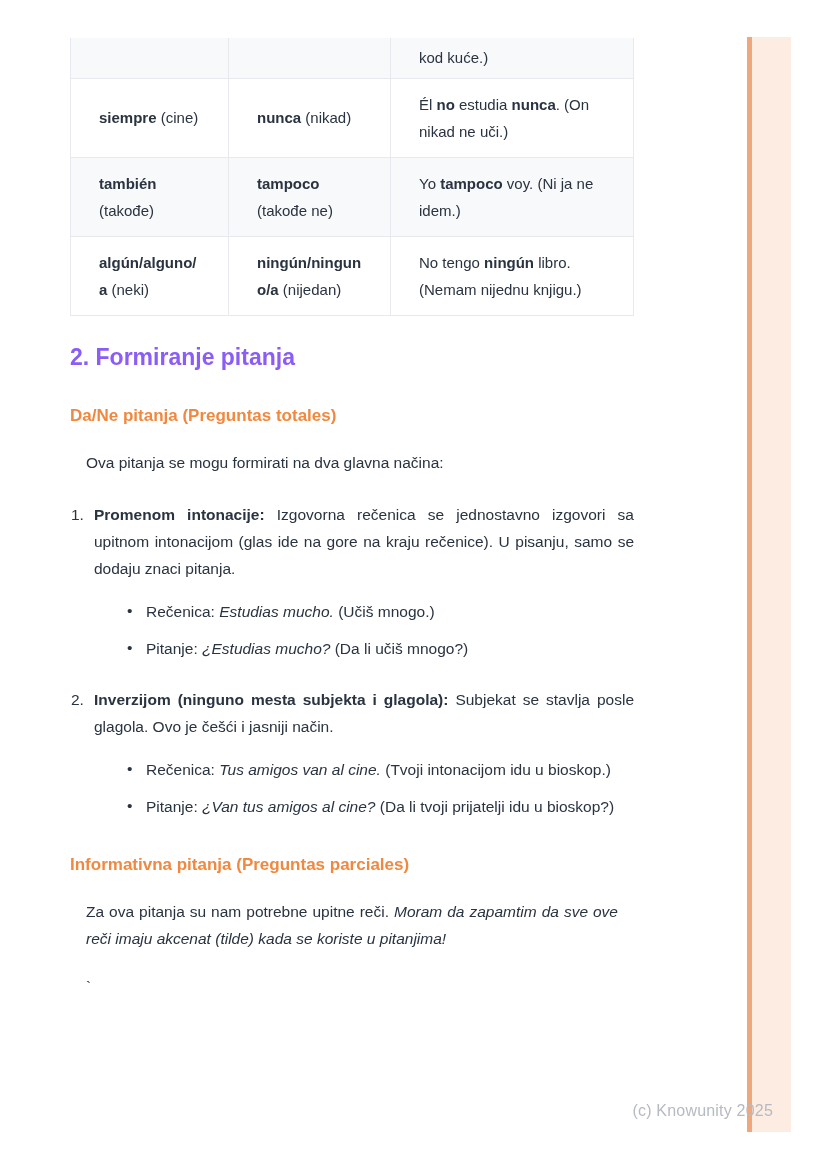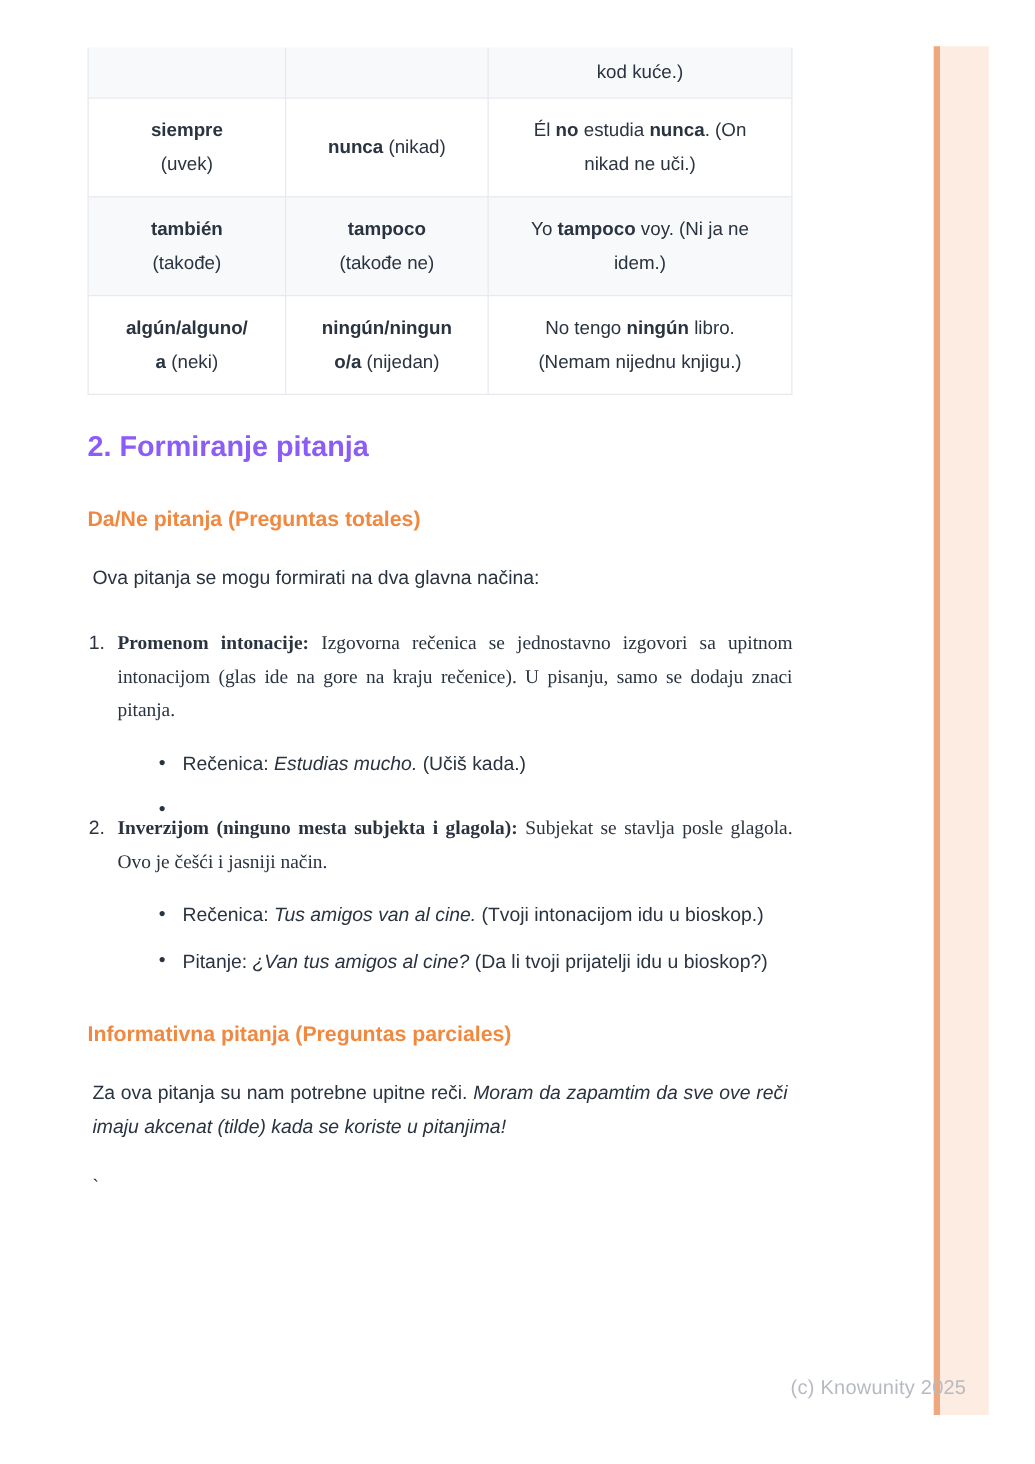--- a/index.html
+++ b/index.html
@@ -19,43 +19,43 @@
   }
   .content {
     position:absolute; left:70px; top:38px; width:564px; z-index:2;
   }
   table { width:100%; border-collapse:collapse; table-layout:fixed; }
   col.c1 { width:158px; } col.c2 { width:162px; }
   td {
     border:1px solid #e7e9ee;
     padding:12px 28px;
     font-size:15px; line-height:27px;
-    vertical-align:middle; text-align:center;
+    vertical-align:middle; text-align:left;
     word-wrap:break-word;
   }
   tr.shaded td { background:#f8f9fb; }
   tr.partial { height:40px; }
   tr.partial td { padding-top:5px; padding-bottom:5px; border-top:none; }
   .b { font-weight:700; }
   .i { font-style:italic; }
   h2 {
     color:#8b5cf6; font-size:23px; line-height:28px;
     font-weight:700; margin:27px 0 0;
   }
   h3 {
     color:#f0883f; font-size:17px; line-height:24px;
     font-weight:700; margin:33px 0 0;
   }
-  p.body { font-size:15.5px; line-height:27px; margin:21px 4px 0; }
+  p.body { font-size:15.5px; line-height:27px; margin:21px 16px 0; }
   .just { text-align:justify; }
   .olist { margin-top:25px; }
   .list-item { position:relative; padding-left:24px; margin-top:24px; }
   .list-item:first-child { margin-top:0; }
   .num { position:absolute; left:1px; top:0; line-height:27px; font-size:15.5px; }
-  .lead { font-size:15.5px; line-height:27px; text-align:justify;font-family:Liberation Serif, serif; }
+  .lead { font-size:15.5px; line-height:27px; text-align:justify; }
   ul.bullets { list-style:none; margin:16px 0 0; padding:0; }
   ul.bullets li {
     position:relative; padding-left:52px;
     font-size:15.5px; line-height:27px; margin-top:10px;
   }
   li .dot { position:absolute; left:33px; top:-1px; }
   .stray { margin-top:17px; }
   .footer {
     position:absolute; top:1102px; right:55px;
     font-size:16px; letter-spacing:0.2px;
@@ -75,21 +75,21 @@
         <col class="c2">
         <col>
       </colgroup>
     <tbody>
         <tr class="shaded partial">
           <td></td>
           <td></td>
           <td><span>kod kuće.)</span></td>
         </tr>
         <tr>
-          <td><span class="b">siempre</span><span> (uvek)</span></td>
+          <td><span class="b">siempre</span><span> (cine)</span></td>
           <td><span class="b">nunca</span><span> (nikad)</span></td>
           <td><span>Él </span><span class="b">no</span><span> estudia </span><span class="b">nunca</span><span>. (On nikad ne uči.)</span></td>
         </tr>
         <tr class="shaded">
           <td><span class="b">también</span><span> (takođe)</span></td>
           <td><span class="b">tampoco</span><span> (takođe ne)</span></td>
           <td><span>Yo </span><span class="b">tampoco</span><span> voy. (Ni ja ne idem.)</span></td>
         </tr>
         <tr>
           <td><span class="b">algún/alguno/a</span><span> (neki)</span></td>
@@ -103,22 +103,22 @@
 
   <h3>Da/Ne pitanja (Preguntas totales)</h3>
 
   <p class="body just">Ova pitanja se mogu formirati na dva glavna načina:</p>
 
   <div class="olist">
       <div class="list-item">
         <span class="num">1.</span>
         <div class="lead"><span class="b">Promenom intonacije:</span><span> Izgovorna rečenica se jednostavno izgovori sa upitnom intonacijom (glas ide na gore na kraju rečenice). U pisanju, samo se dodaju znaci pitanja.</span></div>
         <ul class="bullets">
-          <li><span class="dot">•</span><span><span>Rečenica: </span><span class="i">Estudias mucho.</span><span> (Učiš kada.)</span></span></li>
-          <li><span class="dot">•</span></li>
+          <li><span class="dot">•</span><span><span>Rečenica: </span><span class="i">Estudias mucho.</span><span> (Učiš mnogo.)</span></span></li>
+          <li><span class="dot">•</span><span><span>Pitanje: </span><span class="i">¿Estudias mucho?</span><span> (Da li učiš mnogo?)</span></span></li>
         </ul>
       </div>
       <div class="list-item">
         <span class="num">2.</span>
         <div class="lead"><span class="b">Inverzijom (ninguno mesta subjekta i glagola):</span><span> Subjekat se stavlja posle glagola. Ovo je češći i jasniji način.</span></div>
         <ul class="bullets">
           <li><span class="dot">•</span><span><span>Rečenica: </span><span class="i">Tus amigos van al cine.</span><span> (Tvoji intonacijom idu u bioskop.)</span></span></li>
           <li><span class="dot">•</span><span><span>Pitanje: </span><span class="i">¿Van tus amigos al cine?</span><span> (Da li tvoji prijatelji idu u bioskop?)</span></span></li>
         </ul>
       </div>

